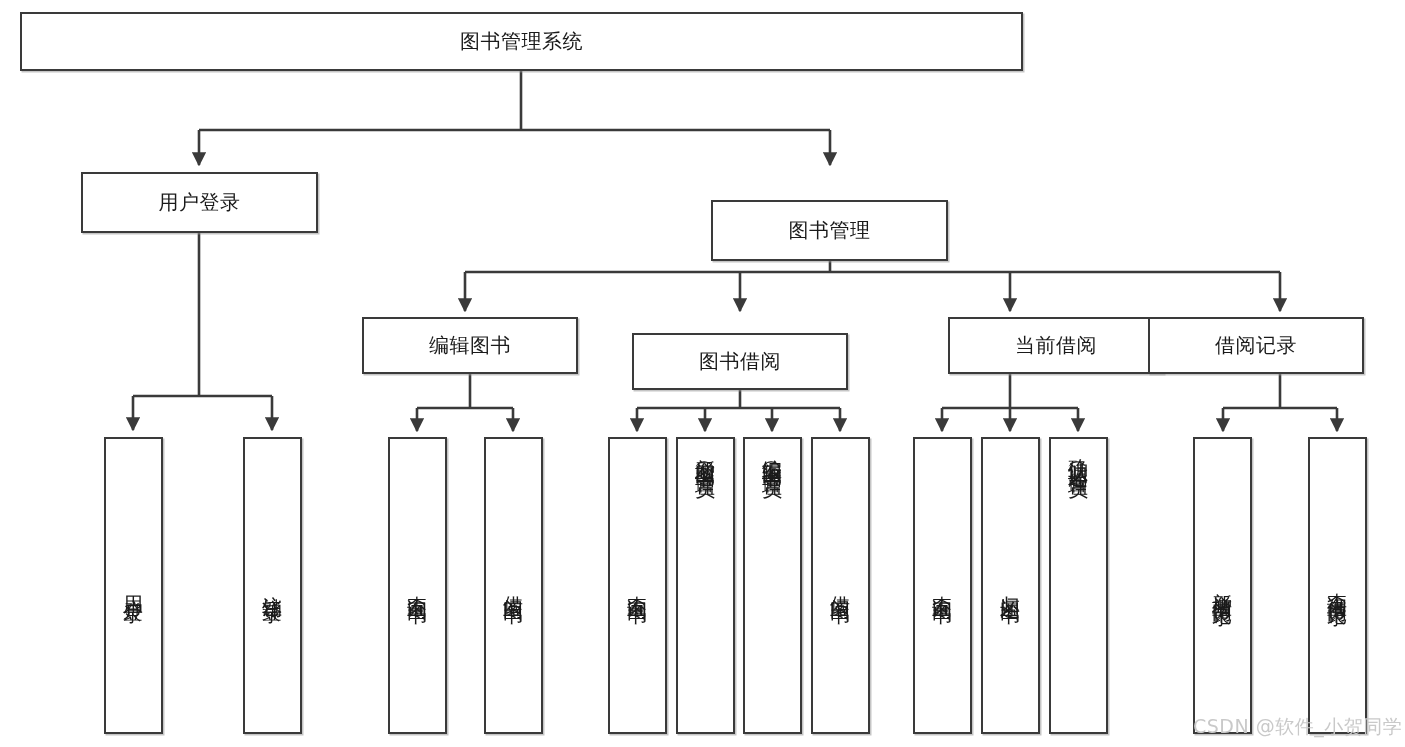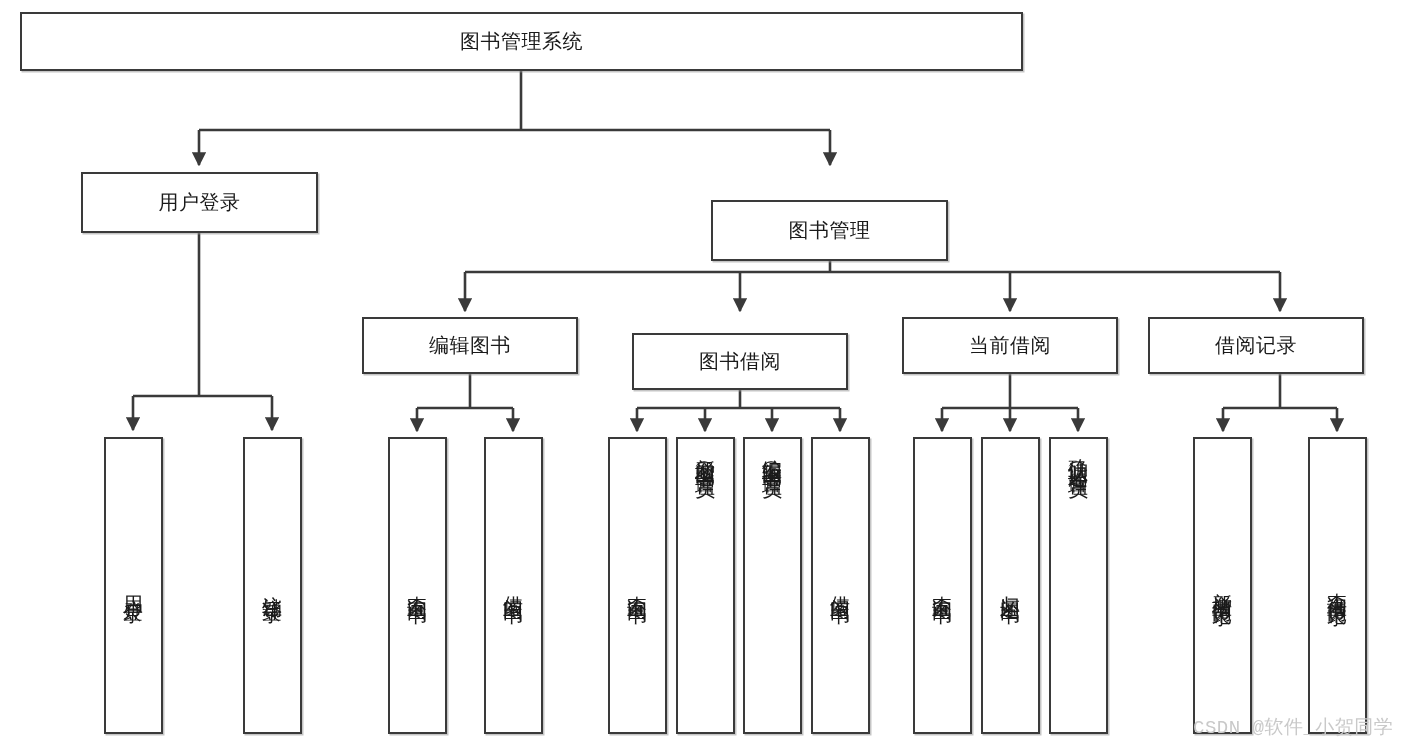--- a/index.html
+++ b/index.html
@@ -63,21 +63,20 @@
   }
   .node.vertical.vtop .label {
     margin-top: 4px;
   }
   .watermark {
     position: absolute;
     color: #c9c9c9;
     font-size: 19px;
     white-space: nowrap;
     letter-spacing: 0.5px;
-    font-family: Liberation Mono, monospace;
   }
 </style>
 </head>
 <body>
 
 <div id="canvas">
 
   <svg class="wires" viewBox="0 0 1405 747" xmlns="http://www.w3.org/2000/svg">
     <defs>
       <marker id="arrow" viewBox="0 0 10 10" refX="9" refY="5" markerWidth="5.5" markerHeight="5.5" orient="auto-start-reverse">
@@ -142,21 +141,21 @@
   </div>
 
   <div class="node" style="left:362px; top:317px; width:216px; height:57px;">
     <span class="label">编辑图书</span>
   </div>
 
   <div class="node" style="left:632px; top:317px; width:216px; height:57px;margin-top:16px;">
     <span class="label">图书借阅</span>
   </div>
 
-  <div class="node" style="left:902px; top:317px; width:216px; height:57px;">
+  <div class="node" style="left:948px; top:317px; width:216px; height:57px;">
     <span class="label">当前借阅</span>
   </div>
 
   <div class="node" style="left:1148px; top:317px; width:216px; height:57px;">
     <span class="label">借阅记录</span>
   </div>
 
   <div class="node vertical vmid" style="left:104px; top:437px; width:59px; height:297px;">
     <span class="label">用户登录</span>
   </div>

